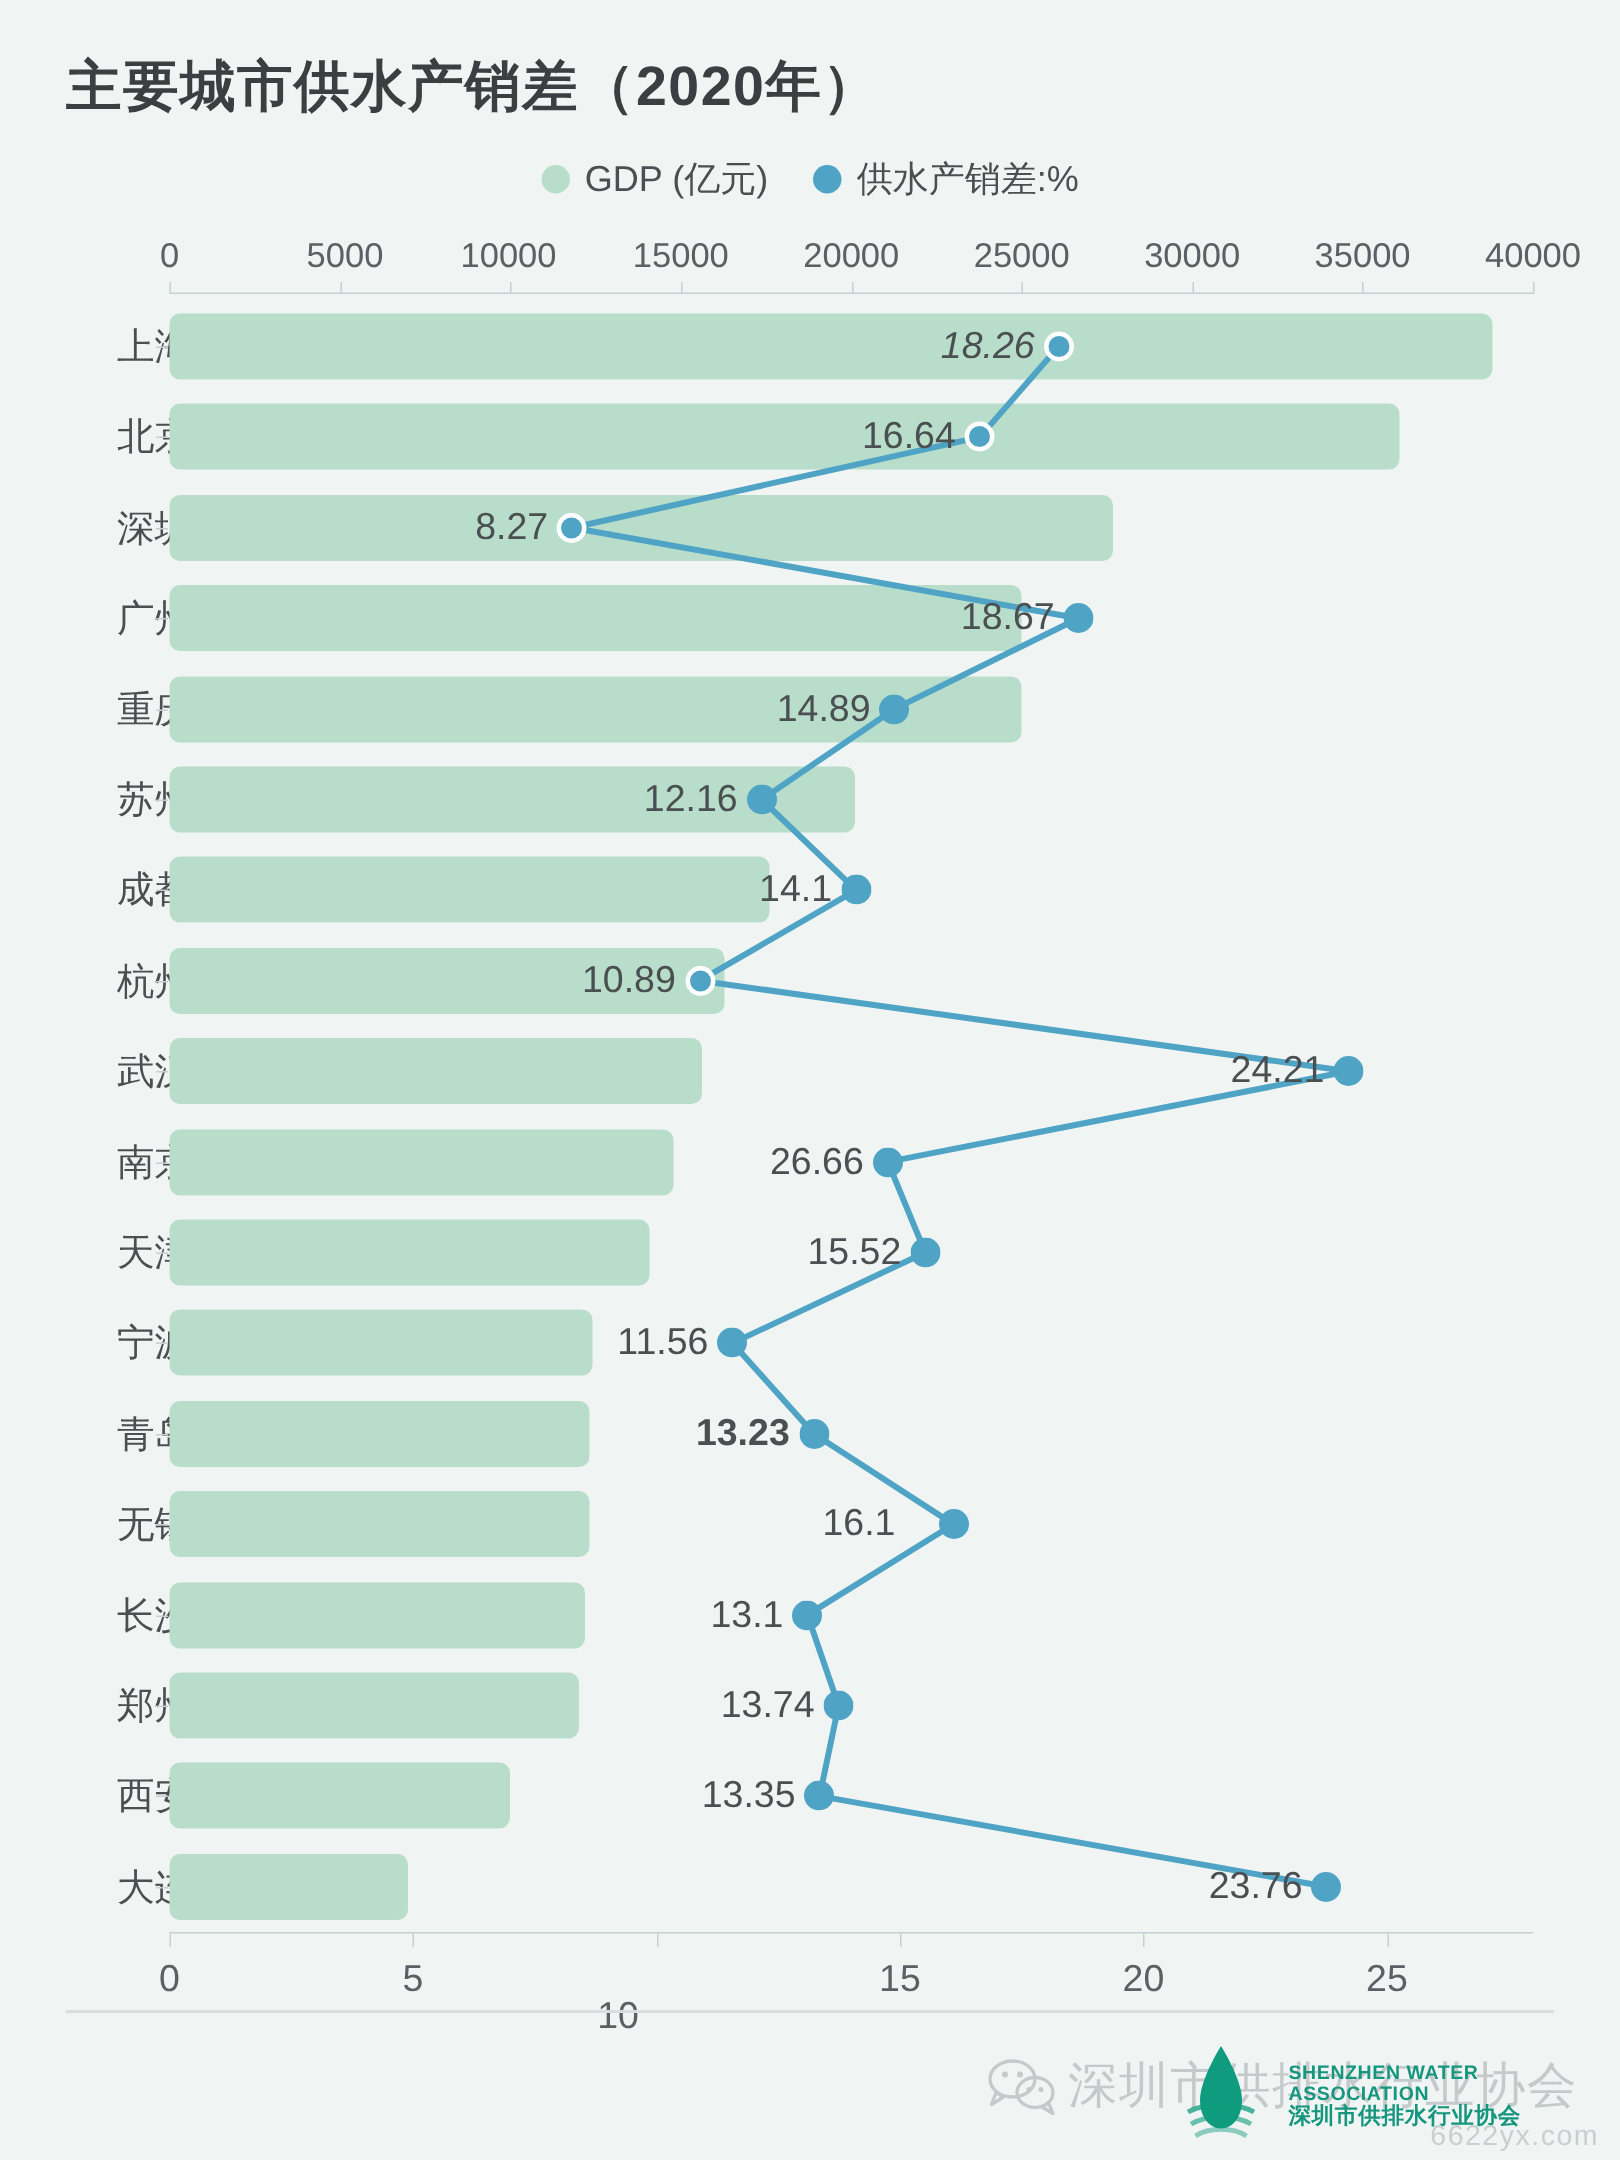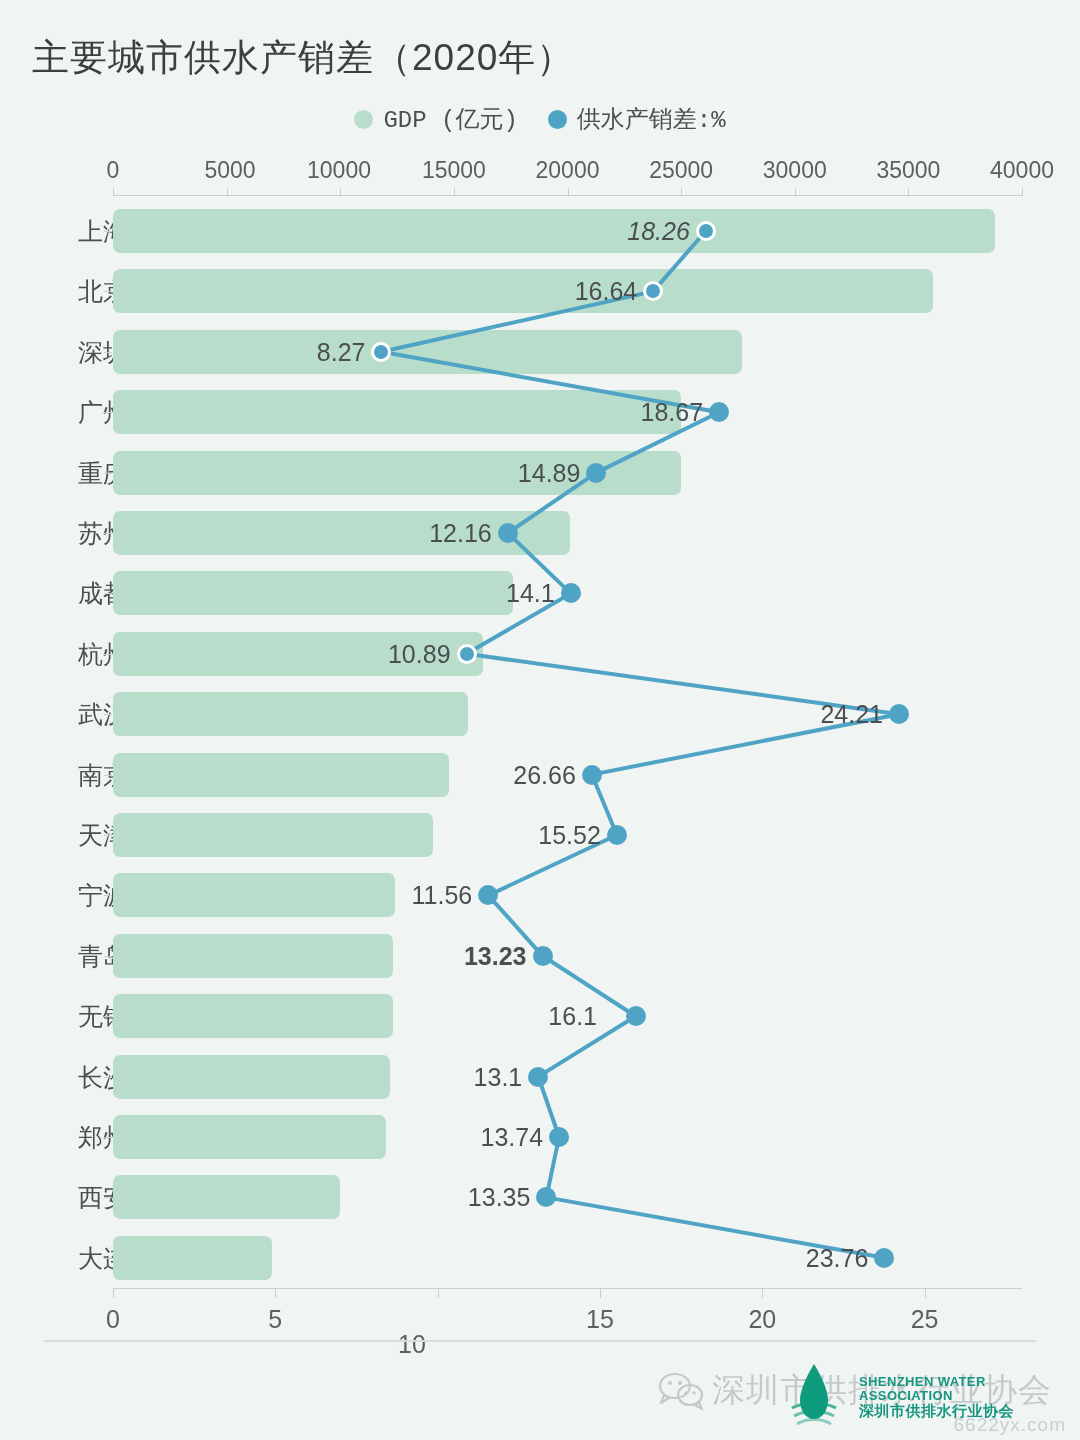--- a/index.html
+++ b/index.html
@@ -15,40 +15,39 @@
   .page {
     position: relative;
     width: 1080px;
     height: 1440px;
     background: #f0f5f4;
   }
 
   
   .title {
     position: absolute;
-    left: 32px;
+    left: 44px;
     top: 33px;
     font-size: 37px;
-    font-weight: normal;
+    font-weight: bold;
     color: #3b3f41;
     letter-spacing: 1px;
     white-space: nowrap;
   }
 
   
   .legend {
     position: absolute;
     left: 0;
     top: 103px;
     width: 1080px;
     display: flex;
     justify-content: center;
     align-items: center;
     gap: 30px;
-    font-family: Liberation Mono, monospace;
   }
   .legend-item {
     display: flex;
     align-items: center;
     gap: 10px;
   }
   .legend-dot {
     width: 19px;
     height: 19px;
     border-radius: 50%;

